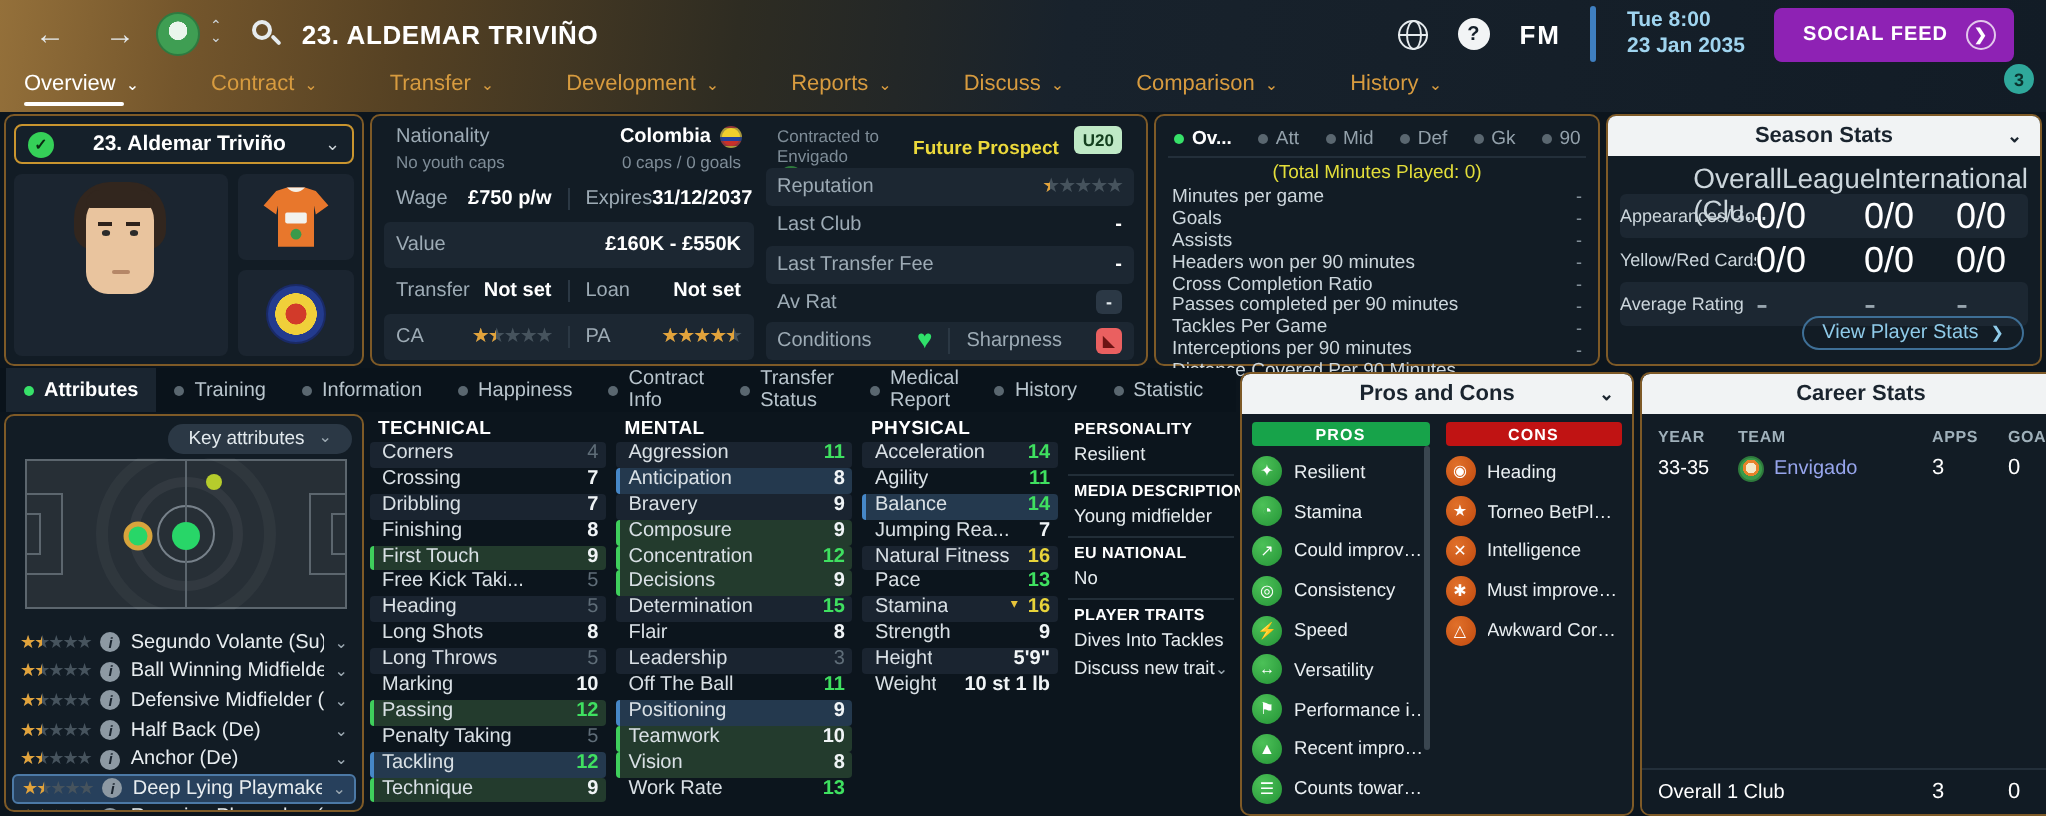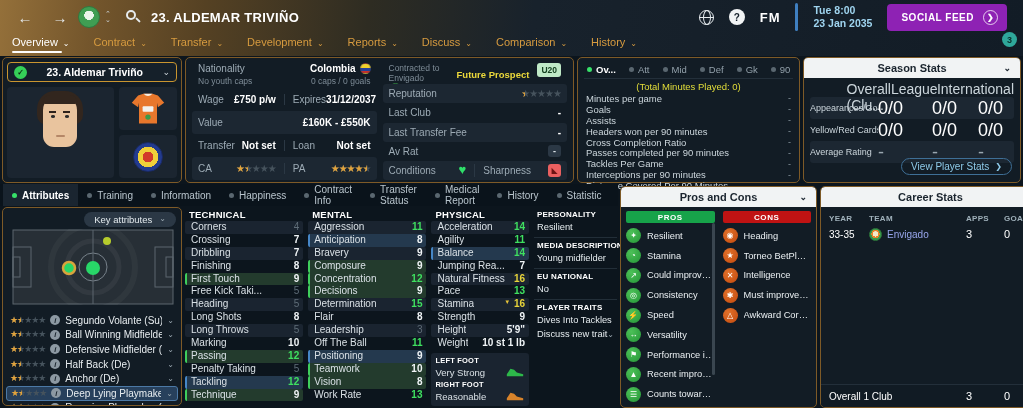--- a/index.html
+++ b/index.html
@@ -24,21 +24,21 @@
 .globe{width:15px;height:15px;border-radius:50%;border:1.5px solid #e6ebee;position:relative}
 .globe::before{content:"";position:absolute;left:50%;top:-1px;bottom:-1px;width:6px;margin-left:-3px;border:1px solid #e6ebee;border-radius:50%}
 .globe::after{content:"";position:absolute;left:-1px;right:-1px;top:50%;height:1px;background:#e6ebee}
 .q-ic{width:16px;height:16px;border-radius:50%;background:#f2f4f5;color:#15202a;font-size:10px;font-weight:bold;display:flex;align-items:center;justify-content:center}
 .fm-logo{font-size:13px;font-weight:bold;letter-spacing:1px;color:#fff}
 .clock-divider{width:3px;height:28px;background:#3f7fc0;border-radius:2px}
 .clock{font-size:10.5px;color:#9fd4ef;line-height:13px;font-weight:bold}
 .social-btn{height:27px;background:#8e22b4;border-radius:4px;display:flex;align-items:center;gap:9px;padding:0 9px 0 14px;color:#fff;font-size:10px;font-weight:bold;letter-spacing:.5px;cursor:default}
 .social-chev{width:15px;height:15px;border:1px solid rgba(255,255,255,.75);border-radius:50%;font-size:8px;display:flex;align-items:center;justify-content:center}
 .notif{position:absolute;top:32px;right:6px;width:15px;height:15px;border-radius:50%;background:#2fa89b;color:#0a332e;font-size:9px;font-weight:bold;display:flex;align-items:center;justify-content:center}
-.nav-tabs{position:absolute;left:12px;bottom:3px;display:flex;gap:24px}
+.nav-tabs{position:absolute;left:12px;bottom:3px;display:flex;gap:36px}
 .nav-tab{font-size:11px;color:#d79b3f;display:flex;gap:5px;align-items:baseline;padding-bottom:5px;position:relative;cursor:default}
 .nav-tab .caret{font-size:8px}
 .nav-tab.active{color:#fff}
 .nav-tab.active::after{content:"";position:absolute;left:0;right:8px;bottom:0;height:2px;background:#fff;border-radius:1px}
 
 
 .panel{position:absolute;background:#121c25;border:1px solid #7e5a27;border-radius:5px}
 #panel-player{left:2px;top:57px;width:180px;height:126px;padding:4px}
 #panel-details{left:185px;top:57px;width:389px;height:126px;display:flex;padding:2px 3px}
 #panel-stats{left:577px;top:57px;width:223px;height:126px;padding:2px 6px}
@@ -752,36 +752,20 @@
           <span class="v">9</span>
         </div>
       <div class="ar alt">
           <span class="l">Height</span>
           <span class="v">5'9"</span>
         </div>
       <div class="ar">
           <span class="l">Weight</span>
           <span class="v">10 st 1 lb</span>
         </div>
-      <div class="feet">
-        <div class="foot-h">LEFT FOOT</div>
-        <div class="foot-row">
-            <span>Very Strong</span>
-          <svg width="20" height="11" viewBox="0 0 22 12">
-              <path d="M2 8 L6 2 L10 3 L13 6 L20 8 L20 10 L2 10 Z" fill="#2db84a"></path>
-            </svg>
-        </div>
-        <div class="foot-h">RIGHT FOOT</div>
-        <div class="foot-row">
-            <span>Reasonable</span>
-          <svg width="20" height="11" viewBox="0 0 22 12">
-              <path d="M2 8 L6 2 L10 3 L13 6 L20 8 L20 10 L2 10 Z" fill="#d8832a"></path>
-            </svg>
-        </div>
-      </div>
     </div>
     <div class="attr-col" id="col-info">
       <div class="info-grp">
         <div class="info-h">PERSONALITY</div>
         <div class="info-v">Resilient</div>
       </div>
       <div class="info-grp">
         <div class="info-h">MEDIA DESCRIPTION</div>
         <div class="info-v">Young midfielder</div>
       </div>

